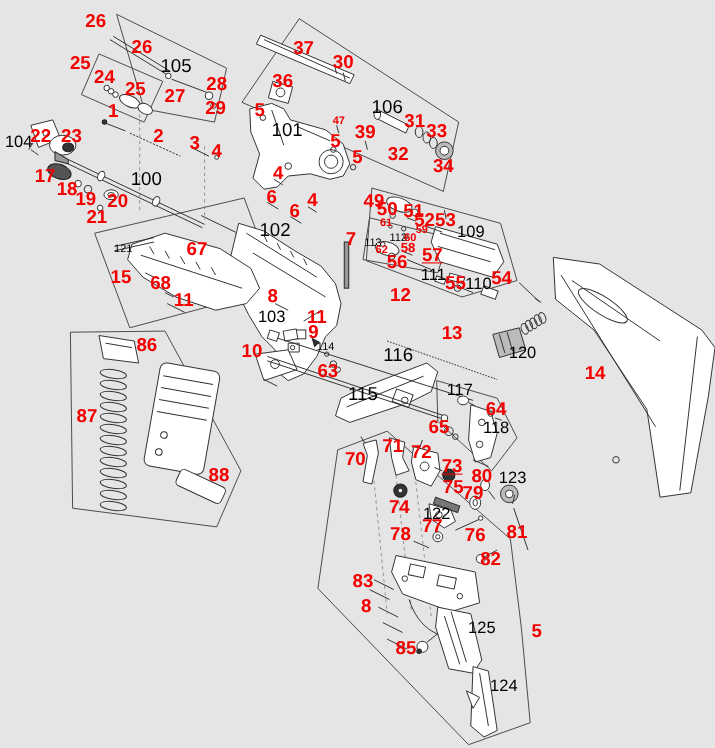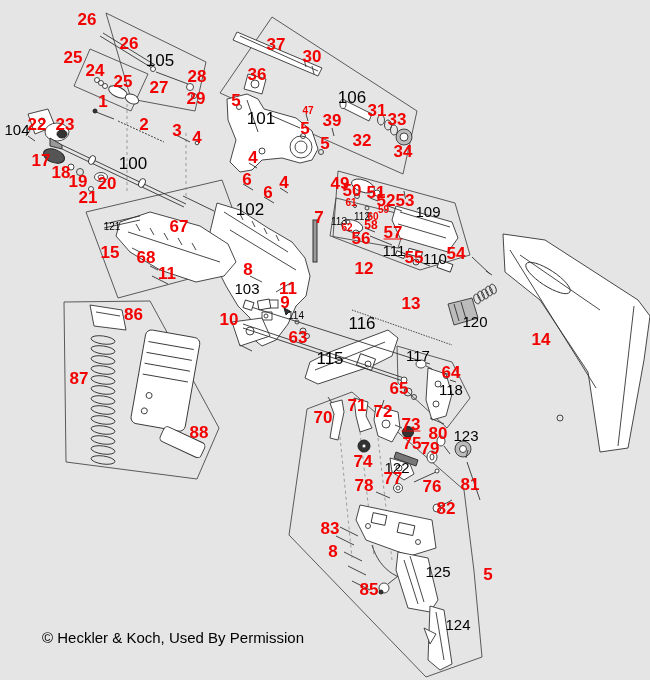--- a/index.html
+++ b/index.html
@@ -353,14 +353,13 @@
       <span class="lb r lg" style="left: 470px; top: 484px;">81</span>
       <span class="lb r lg" style="left: 446px; top: 508px;">82</span>
       <span class="lb r lg" style="left: 330px; top: 528px;">83</span>
       <span class="lb r lg" style="left: 333px; top: 551px;">8</span>
       <span class="lb r lg" style="left: 369px; top: 589px;">85</span>
       <span class="lb k ml" style="left: 438px; top: 571px;">125</span>
       <span class="lb r lg" style="left: 488px; top: 574px;">5</span>
       <span class="lb k ml" style="left: 458px; top: 624px;">124</span>
     </div>
 
-  <div id="copyright">© Heckler &amp; Koch, Used By Permission</div>
 </div>
 
 </body></html>

